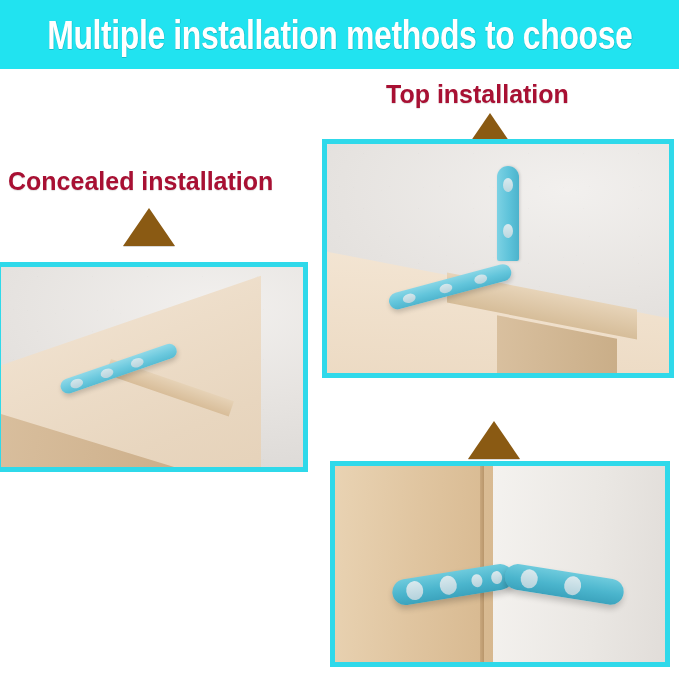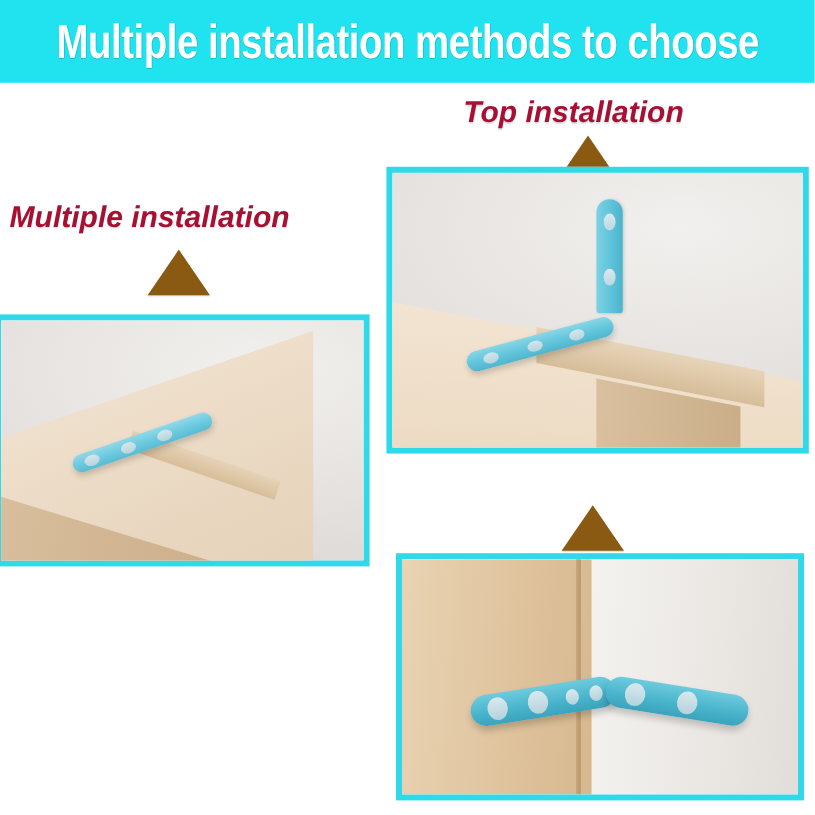--- a/index.html
+++ b/index.html
@@ -33,21 +33,20 @@
 
   
   .caption{
     position:absolute;
     color:#a81033;
     font-weight:bold;
     font-size:25px;
     line-height:28px;
     white-space:nowrap;
     text-shadow:0 1px 1px rgba(0,0,0,.12);
-    font-style:italic;
   }
   #cap-concealed{left:8px;top:167px;}
   #cap-top{left:386px;top:80px;}
   #cap-side{left:392px;top:386px;}
 
   
   .arrow{
     position:absolute;
     width:0;height:0;
     border-left:26px solid transparent;
@@ -195,21 +194,21 @@
 </style>
 </head>
 <body>
 
 <div class="stage">
 
   <div class="banner">
     <div class="banner-title">Multiple installation methods to choose</div>
   </div>
 
-  <div class="caption" id="cap-concealed">Multiple installation</div>
+  <div class="caption" id="cap-concealed">Concealed installation</div>
 
   <div class="caption" id="cap-top">Top installation</div>
 
 
   <div class="arrow" id="arr-concealed"></div>
   <div class="arrow" id="arr-top"></div>
   <div class="arrow" id="arr-side"></div>
 
   <div class="panel" id="panel-concealed">
     <div class="photo">

